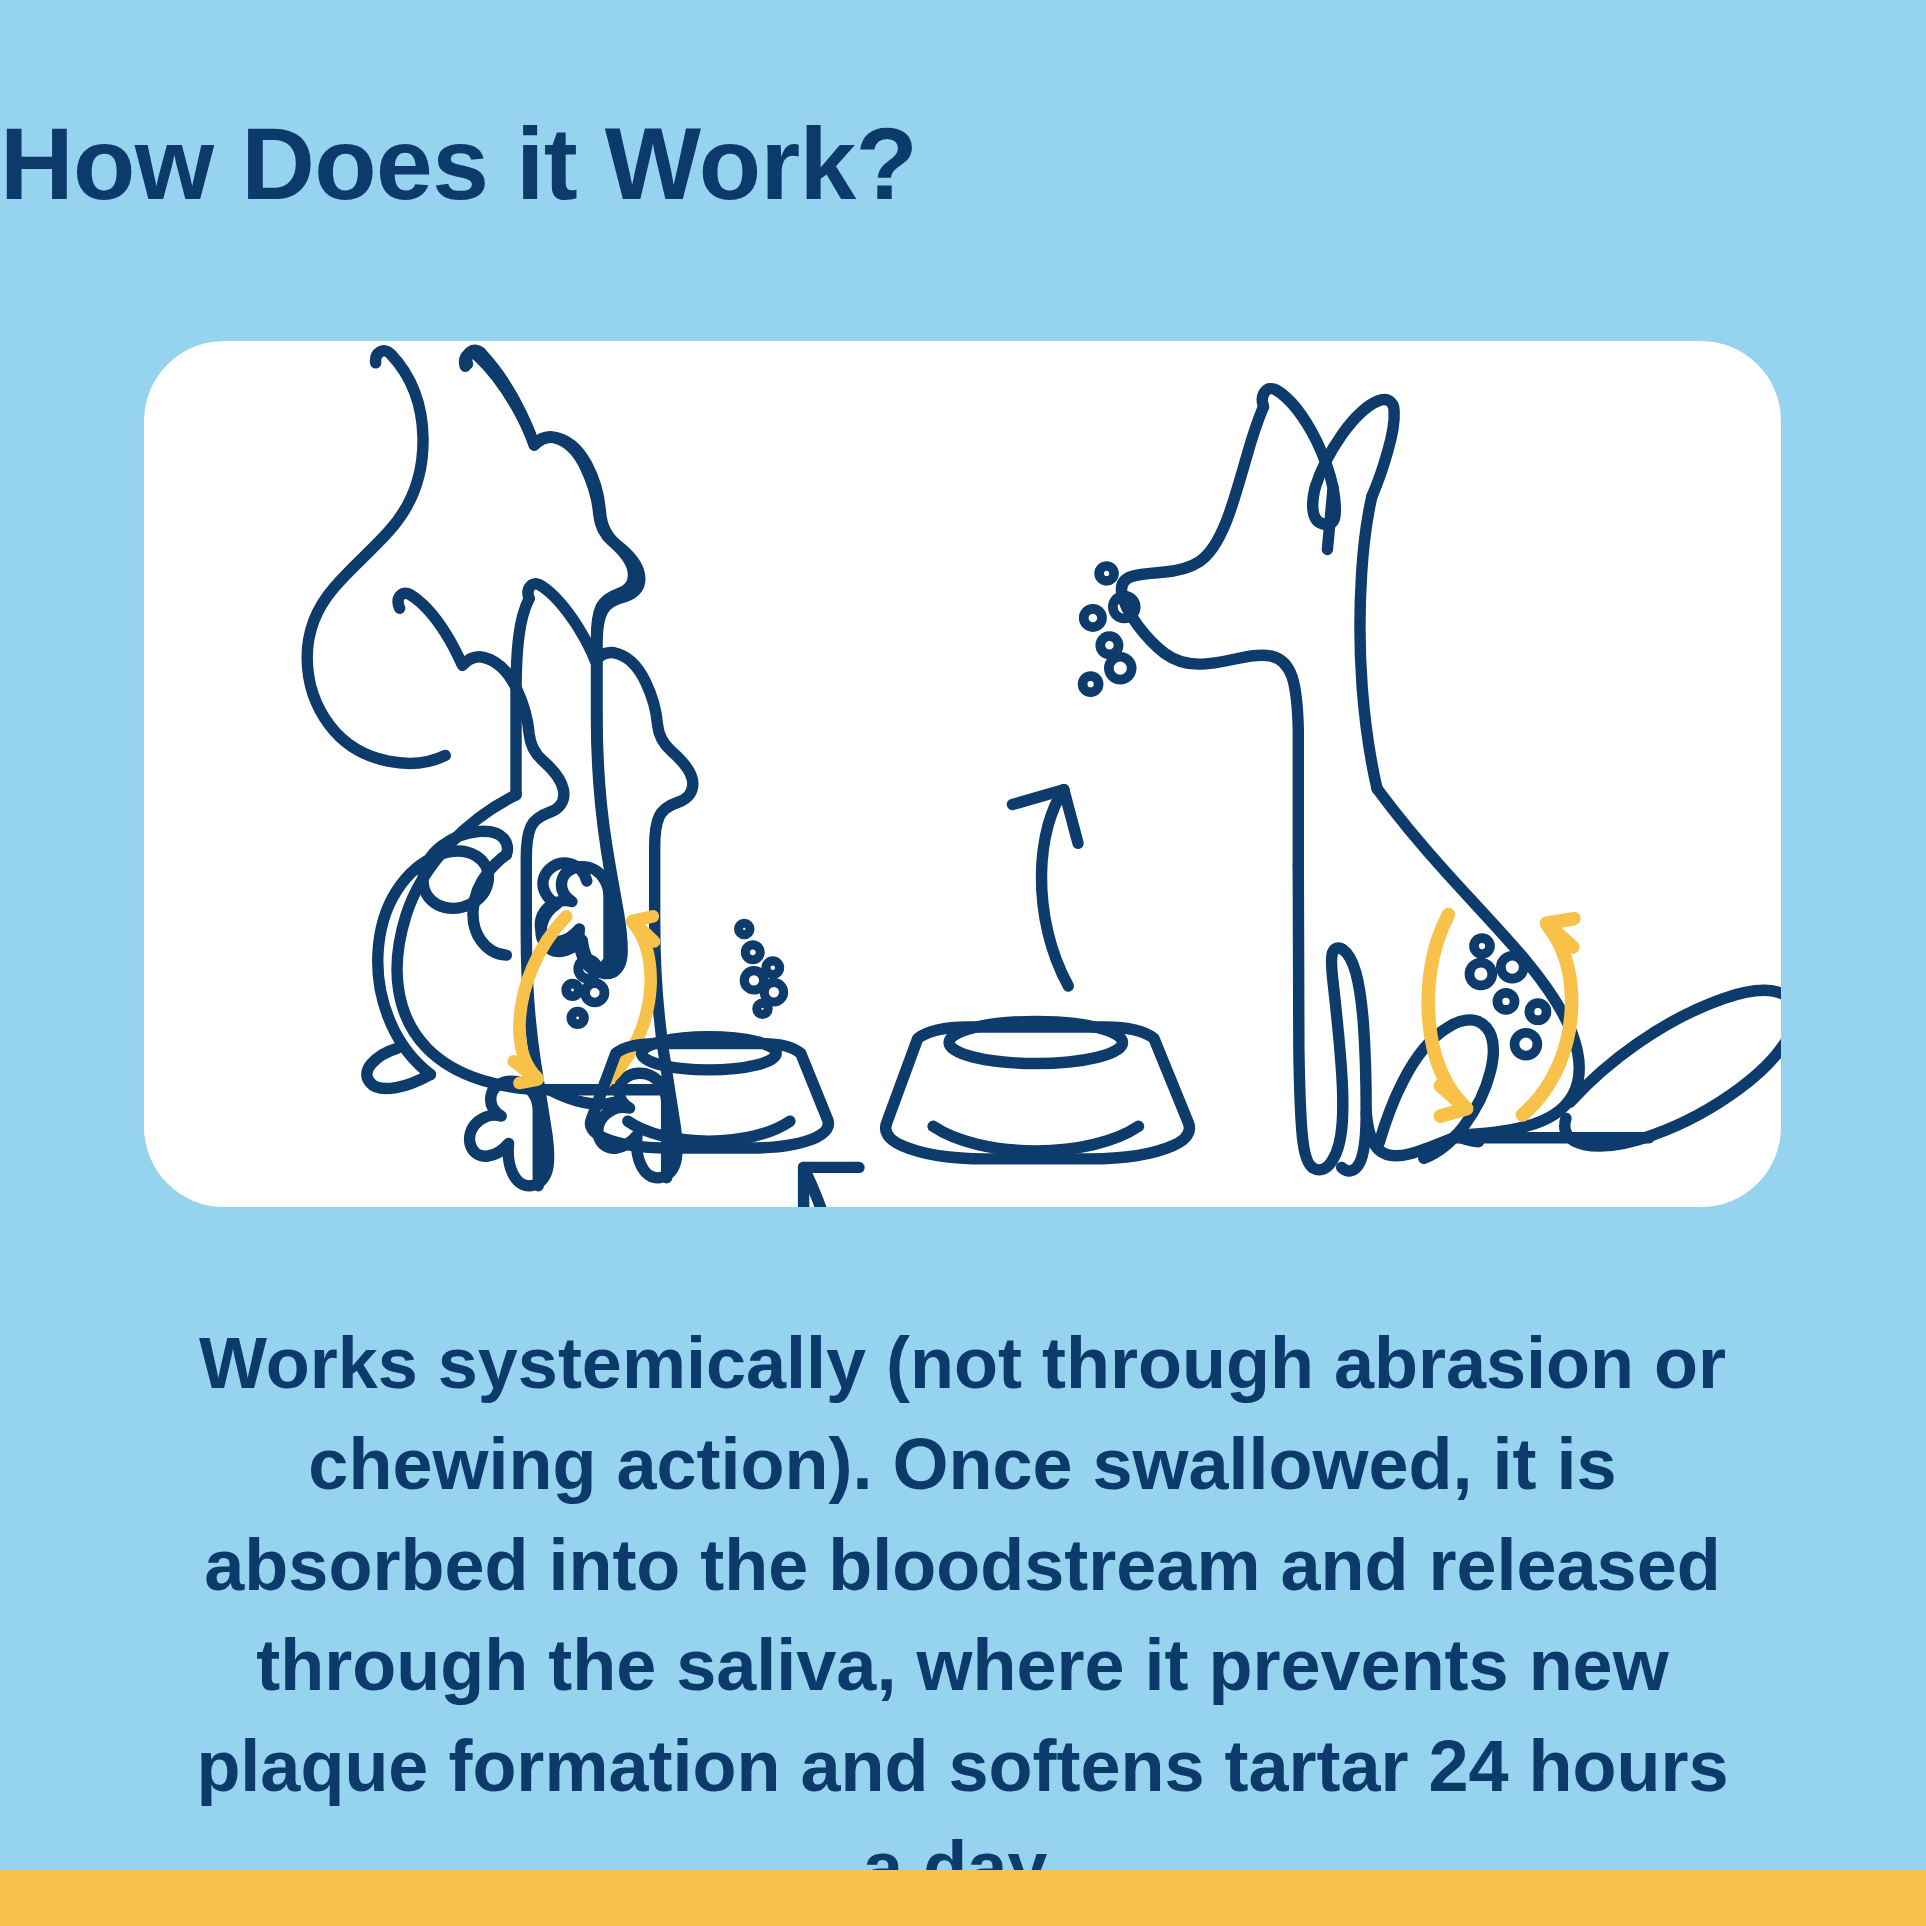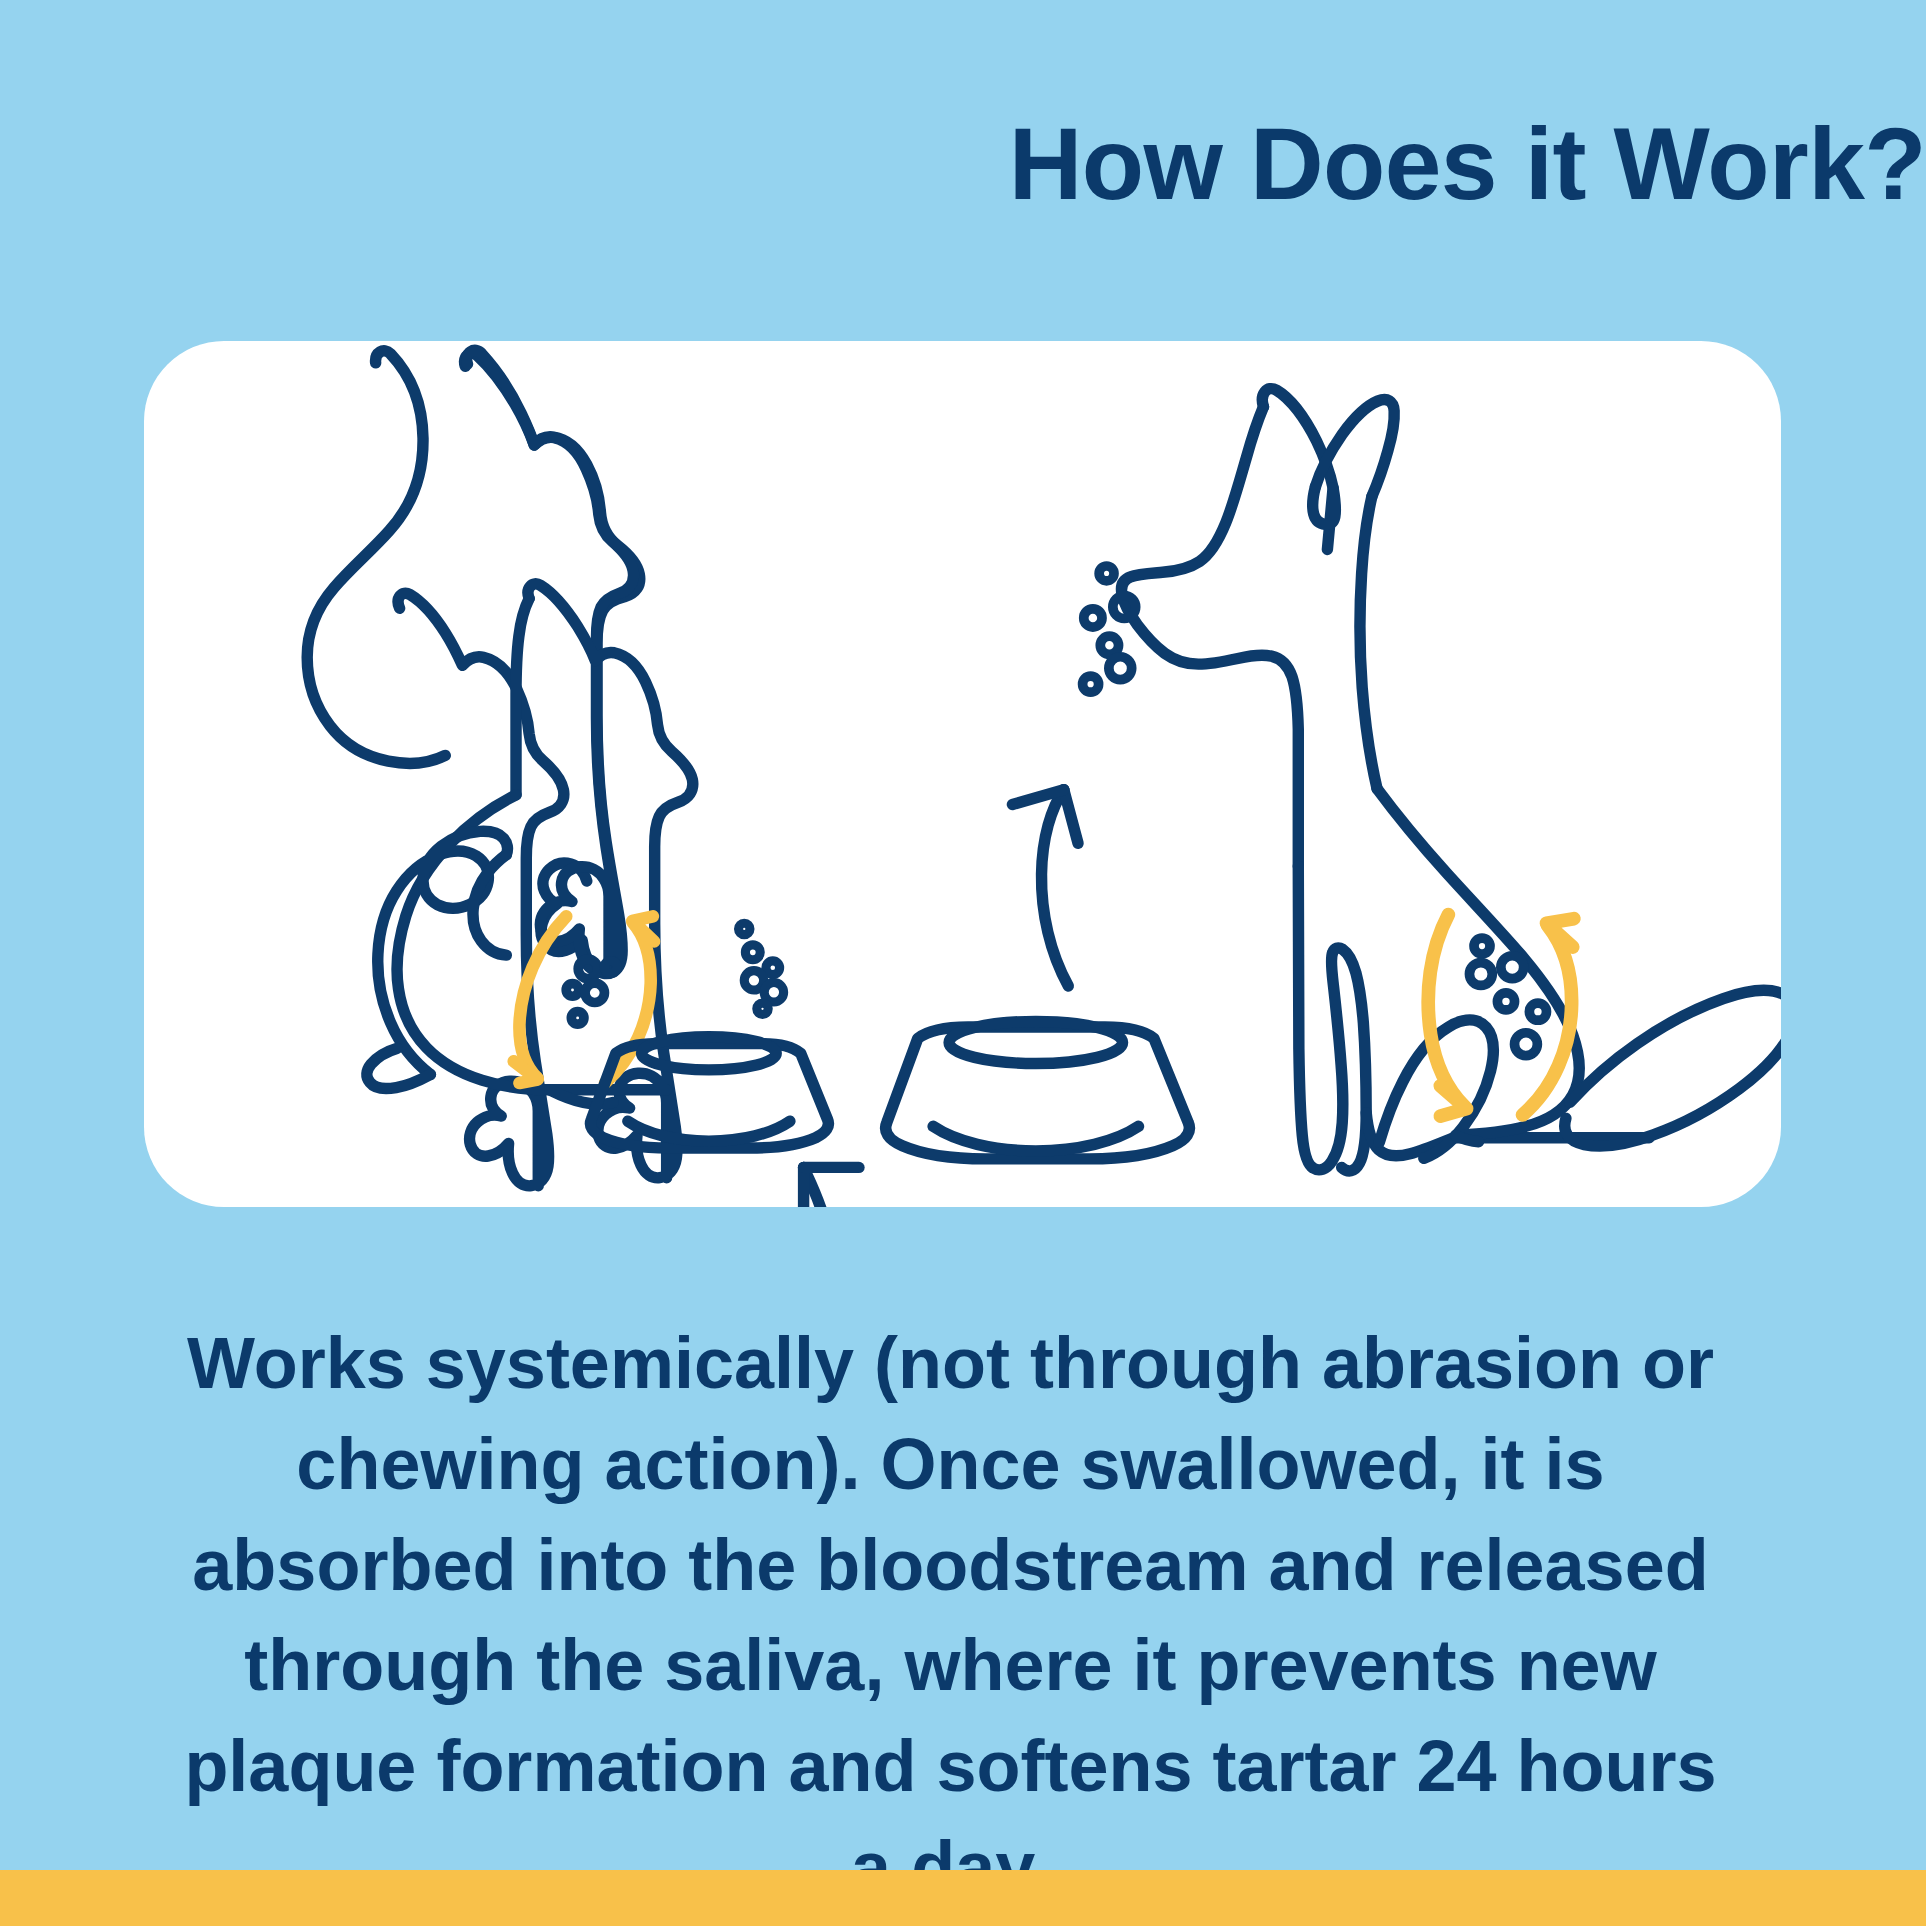--- a/index.html
+++ b/index.html
@@ -20,21 +20,21 @@
     inset: 0;
     background: #95D3EF;
   }
 
   
   .title {
     position: absolute;
     left: 0;
     top: 108px;
     width: 1926px;
-    text-align: right;
+    text-align: left;
     font-size: 102px;
     font-weight: 700;
     letter-spacing: -0.6px;
     color: #0B3A6B;
     line-height: 1.1;
     white-space: nowrap;
   }
 
   
   .card {
@@ -52,21 +52,21 @@
     left: 0;
     top: 0;
     width: 1637px;
     height: 866px;
     display: block;
   }
 
   
   .body-copy {
     position: absolute;
-    left: 176px;
+    left: 188px;
     top: 1313px;
     width: 1549px;
     text-align: center;
     font-size: 72px;
     font-weight: 700;
     color: #0B3A6B;
     line-height: 1.40;
   }
 
   

